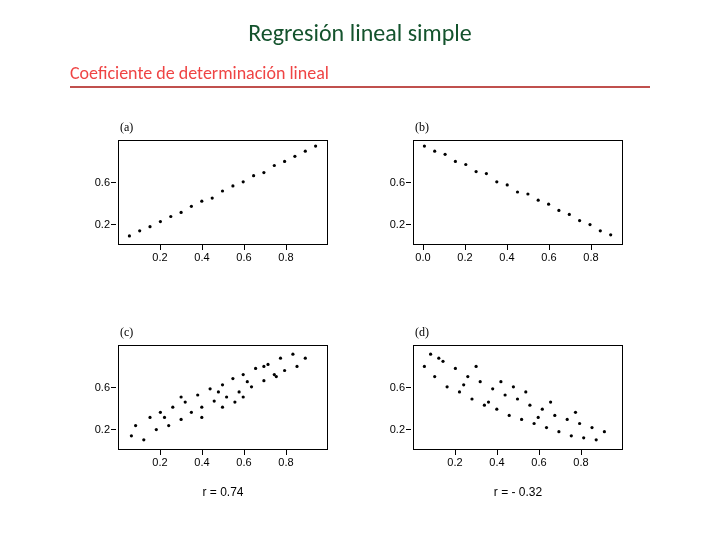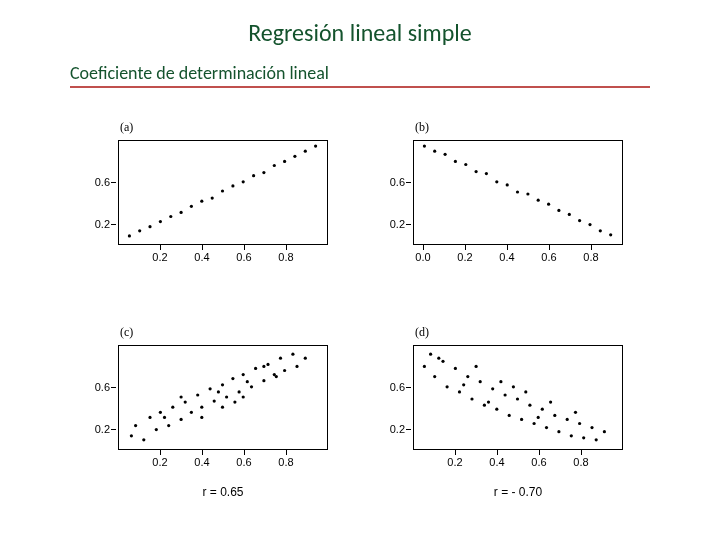--- a/index.html
+++ b/index.html
@@ -19,21 +19,21 @@
     text-align: center;
     font-size: 24px;
     color: #14532d;
     font-weight: 400;
   }
   .subtitle {
     position: absolute;
     top: 62px;
     left: 70px;
     font-size: 18px;
-    color: #14532d;
+    color: #ef4444;
   }
   .subtitle-underline {
     position: absolute;
     top: 86px;
     left: 70px;
     width: 580px;
     height: 2px;
     background: #c0504d;
   }
   .grid {
@@ -269,21 +269,21 @@
     <div class="x-ticks">
       <span class="x-tick-mark" style="left:42px"></span>
       <span class="x-tick" style="left:42px">0.2</span>
       <span class="x-tick-mark" style="left:84px"></span>
       <span class="x-tick" style="left:84px">0.4</span>
       <span class="x-tick-mark" style="left:126px"></span>
       <span class="x-tick" style="left:126px">0.6</span>
       <span class="x-tick-mark" style="left:168px"></span>
       <span class="x-tick" style="left:168px">0.8</span>
     </div>
-    <div class="r-label">r = 0.65</div>
+    <div class="r-label">r = 0.74</div>
   </div>
 
   <div class="panel">
     <div class="panel-label">(d)</div>
     <div class="y-ticks">
       <span class="y-tick" style="top:84px">0.2</span>
       <span class="y-tick-mark" style="top:84px"></span>
       <span class="y-tick" style="top:42px">0.6</span>
       <span class="y-tick-mark" style="top:42px"></span>
     </div>
@@ -334,16 +334,16 @@
     <div class="x-ticks">
       <span class="x-tick-mark" style="left:42px"></span>
       <span class="x-tick" style="left:42px">0.2</span>
       <span class="x-tick-mark" style="left:84px"></span>
       <span class="x-tick" style="left:84px">0.4</span>
       <span class="x-tick-mark" style="left:126px"></span>
       <span class="x-tick" style="left:126px">0.6</span>
       <span class="x-tick-mark" style="left:168px"></span>
       <span class="x-tick" style="left:168px">0.8</span>
     </div>
-    <div class="r-label">r = - 0.70</div>
+    <div class="r-label">r = - 0.32</div>
   </div>
 
 </div>
 
 </body></html>

